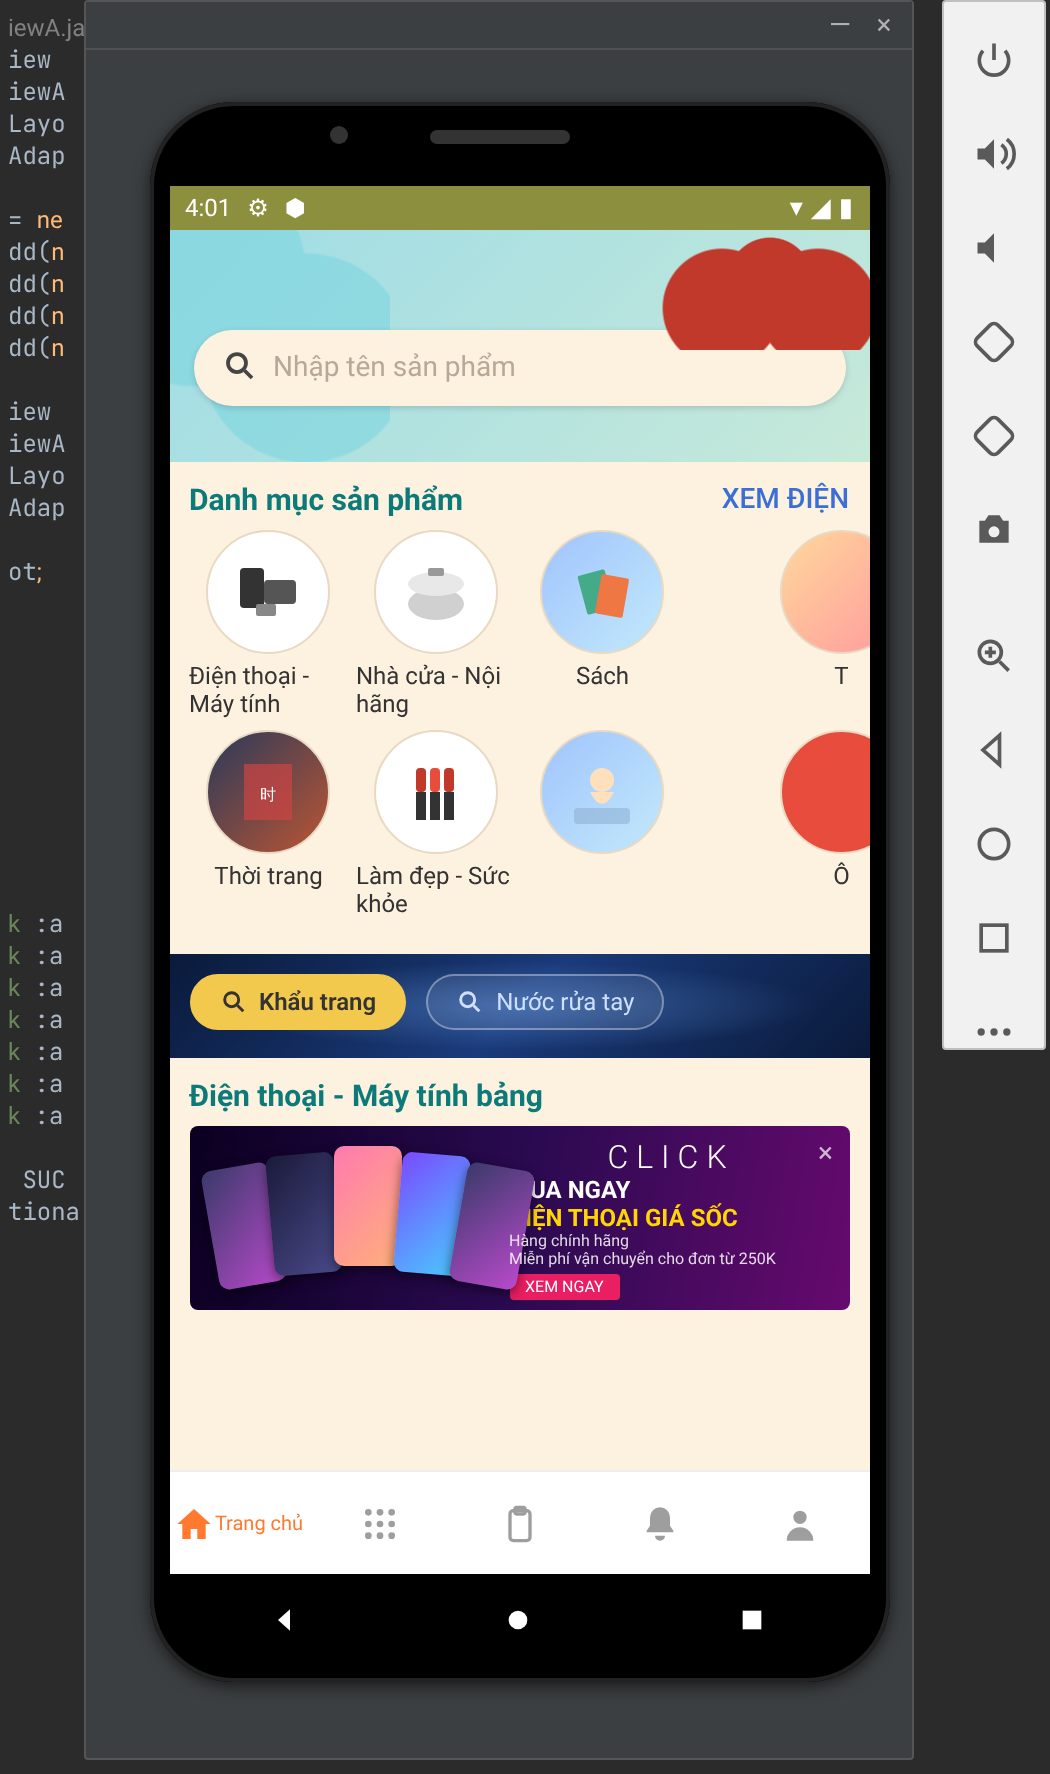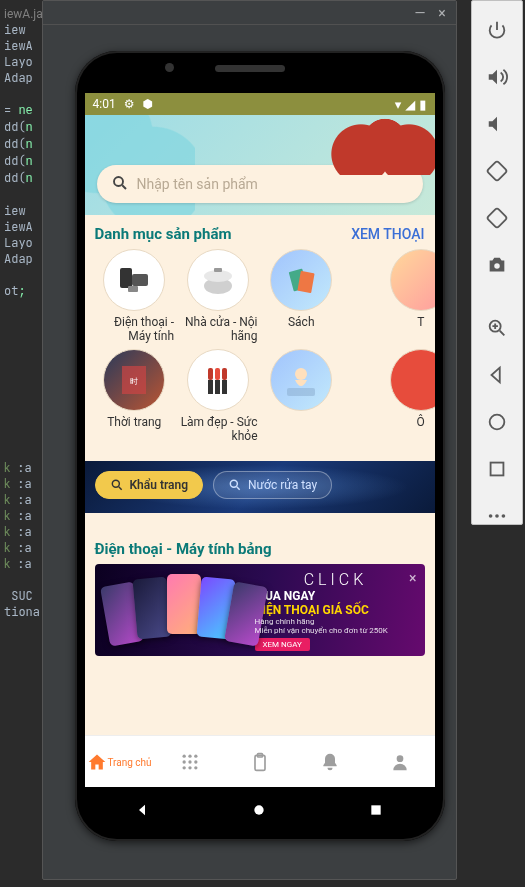--- a/index.html
+++ b/index.html
@@ -17,21 +17,21 @@
 
 .ide-bg {
   position: absolute;
   left: 0; top: 0;
   padding: 6px 4px;
   line-height: 16px;
   font-family: "JetBrains Mono", Consolas, monospace;
   font-size: 12px;
   white-space: pre;
 }
-.ide-bg .kw { color: #86efac; font-family: Liberation Mono, monospace; }
+.ide-bg .kw { color: #fdba74; }
 .ide-bg .param { color: #6a8759; }
 .ide-bg .gray { color: #808080; }
 
 
 .emu-window {
   position: absolute;
   left: 42px; top: 0;
   width: 415px;
   height: 880px;
   background: #3c3f41;
@@ -101,21 +101,21 @@
   justify-content: space-between;
   padding: 0 8px;
   font-size: 12px;
 }
 .status-left { display: flex; gap: 8px; align-items: center; }
 .status-right { display: flex; gap: 4px; align-items: center; font-size: 13px; }
 
 
 .hero {
   position: relative;
-  height: 100px;
+  height: 116px;
   background: linear-gradient(135deg, #9edce6 0%, #c7e9d9 100%);
   overflow: hidden;
 }
 .hero::before {
   content:"";
   position:absolute; left:-30px; top:-20px;
   width:140px; height:140px;
   background: radial-gradient(circle at 30% 30%, #7ed6e0 40%, transparent 41%),
               radial-gradient(circle at 70% 60%, #7ed6e0 40%, transparent 41%);
   opacity:.6;
@@ -163,21 +163,21 @@
 }
 .see-more { color: #3b6fd6; font-size: 14px; font-weight: 500; }
 
 .cat-grid {
   display: grid;
   grid-template-columns: repeat(4, 1fr);
   gap: 6px 4px;
 }
 .cat-item {
   display: flex; flex-direction: column; align-items: center;
-  text-align: right;
+  text-align: left;
 }
 .cat-circle {
   width: 62px; height: 62px; border-radius: 50%;
   background: #fff;
   border: 1px solid #e8d9c3;
   display: flex; align-items: center; justify-content: center;
   overflow: hidden;
 }
 .cat-circle.alt { background: linear-gradient(135deg,#ffd89b,#ff9a9e); }
 .cat-circle.blue { background: linear-gradient(135deg,#a1c4fd,#c2e9fb); }
@@ -208,21 +208,21 @@
   border: 1px solid rgba(255,255,255,.35);
   color: #cfe0ff;
   font-size: 12px;
   white-space: nowrap;
   flex-shrink: 0;
 }
 .chip.active { background: #f2c94c; color:#333; border-color:#f2c94c; font-weight:600; }
 .chip svg { width:14px; height:14px; }
 
 
-.phone-section { padding: 27px 10px 0; }
+.phone-section { padding: 10px 10px 0; }
 .banner {
   margin-top: 6px;
   height: 92px;
   border-radius: 4px;
   background: linear-gradient(100deg, #0b0020 0%, #2a0a50 50%, #660a6e 100%);
   position: relative;
   overflow: hidden;
   display: flex;
   align-items: center;
 }
@@ -411,21 +411,21 @@
                 <circle cx="10" cy="10" r="6"></circle>
                 <path d="M15 15l5 5"></path>
               </svg></span>
           <input placeholder="Nhập tên sản phẩm" style="">
         </div>
       </div>
 
       <div class="section">
         <div class="section-head">
           <div class="section-title">Danh mục sản phẩm</div>
-          <div class="see-more">XEM THOẠI</div>
+          <div class="see-more">XEM ĐIỆN</div>
         </div>
         <div class="cat-grid">
           <div class="cat-item">
             <div class="cat-circle">
                 <svg viewBox="0 0 40 40">
                   <rect x="6" y="8" width="12" height="20" rx="2" fill="#333"></rect>
                   <rect x="18" y="14" width="16" height="12" rx="2" fill="#555"></rect>
                   <rect x="14" y="26" width="10" height="6" rx="1" fill="#888"></rect>
                 </svg>
               </div>

